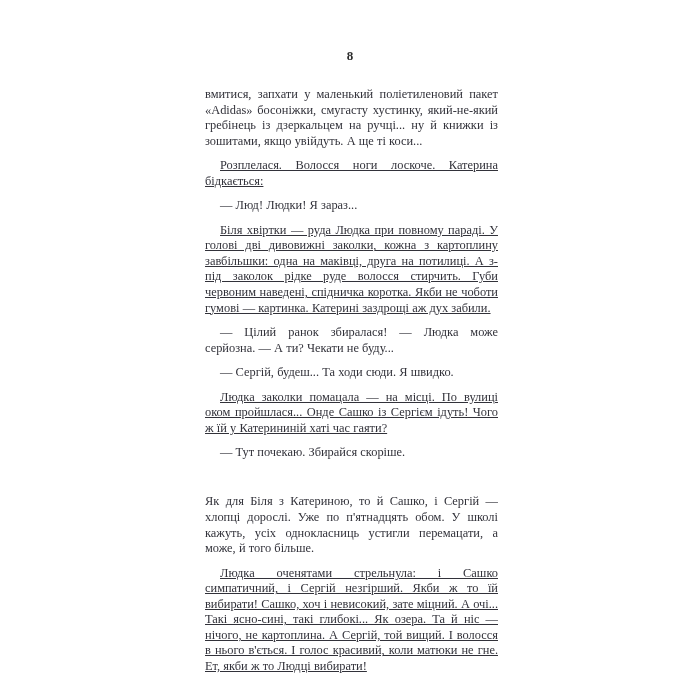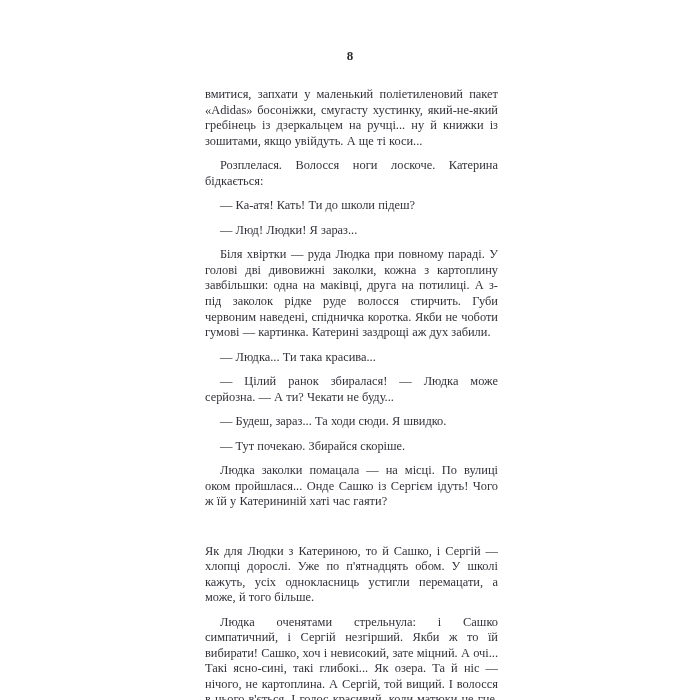--- a/index.html
+++ b/index.html
@@ -49,20 +49,21 @@
     text-align: justify;
     text-justify: inter-word;
     color: #32323a;
     hyphens: manual;
     -webkit-hyphens: manual;
     word-spacing: 0.1px;
   }
 
   p.indent {
     text-indent: 15px;
+    text-decoration: underline;
   }
 
   p.flush {
     text-indent: 0;
   }
 
   p.dialogue {
     text-indent: 15px;
   }
 
@@ -84,28 +85,26 @@
 <body>
 
 <div class="page">
 
   <div class="page-number">8</div>
 
   <div class="text-block">
 
     <p class="para flush nostretch">вмитися, запхати у маленький поліетиленовий пакет «Adidas» босоніжки, смугасту хустинку, який-не-який гребінець із дзеркальцем на ручці... ну й книжки із зоши­тами, якщо увійдуть. А ще ті коси...</p>
     <p class="para indent nostretch">Розплелася. Волосся ноги лоскоче. Катерина бідкається:</p>
-    <p class="para dialogue nostretch">— Ка-атя! Кать! Ти до школи підеш?</p>
     <p class="para dialogue nostretch">— Люд! Людки! Я зараз...</p>
     <p class="para indent nostretch">Біля хвіртки — руда Людка при повному параді. У голо­ві дві дивовижні заколки, кожна з картоплину завбільшки: одна на маківці, друга на потилиці. А з-під заколок рідке руде волосся стирчить. Губи червоним наведені, спідничка коротка. Якби не чоботи гумові — картинка. Катерині за­здрощі аж дух забили.</p>
-    <p class="para dialogue nostretch">— Людка... Ти така красива...</p>
     <p class="para dialogue nostretch">— Цілий ранок збиралася! — Людка може серйозна. — А ти? Чекати не буду...</p>
-    <p class="para dialogue nostretch">— Будеш, зараз... Та ходи сюди. Я швидко.</p>
+    <p class="para dialogue nostretch">— Сергій, будеш... Та ходи сюди. Я швидко.</p>
+    <p class="para indent nostretch">Людка заколки помацала — на місці. По вулиці оком пройшлася... Онде Сашко із Сергієм ідуть! Чого ж їй у Ка­терининій хаті час гаяти?</p>
     <p class="para dialogue nostretch">— Тут почекаю. Збирайся скоріше.</p>
-    <p class="para indent nostretch">Людка заколки помацала — на місці. По вулиці оком пройшлася... Онде Сашко із Сергієм ідуть! Чого ж їй у Ка­терининій хаті час гаяти?</p>
 
     <div class="para-gap"></div>
 
-    <p class="para flush nostretch">Як для Людки з Катериною, то й Сашко, і Сергій — хлоп­ці дорослі. Уже по п'ятнадцять обом. У школі кажуть, усіх однокласниць устигли перемацати, а може, й того більше.</p>
+    <p class="para flush nostretch">Як для Біля з Катериною, то й Сашко, і Сергій — хлоп­ці дорослі. Уже по п'ятнадцять обом. У школі кажуть, усіх однокласниць устигли перемацати, а може, й того більше.</p>
     <p class="para indent nostretch">Людка оченятами стрельнула: і Сашко симпатичний, і Сергій незгірший. Якби ж то їй вибирати! Сашко, хоч і невисокий, зате міцний. А очі... Такі ясно-сині, такі гли­бокі... Як озера. Та й ніс — нічого, не картоплина. А Сер­гій, той вищий. І волосся в нього в'ється. І голос красивий, коли матюки не гне. Ет, якби ж то Людці вибирати!</p>
 
   </div>
 </div>
 
 </body></html>

